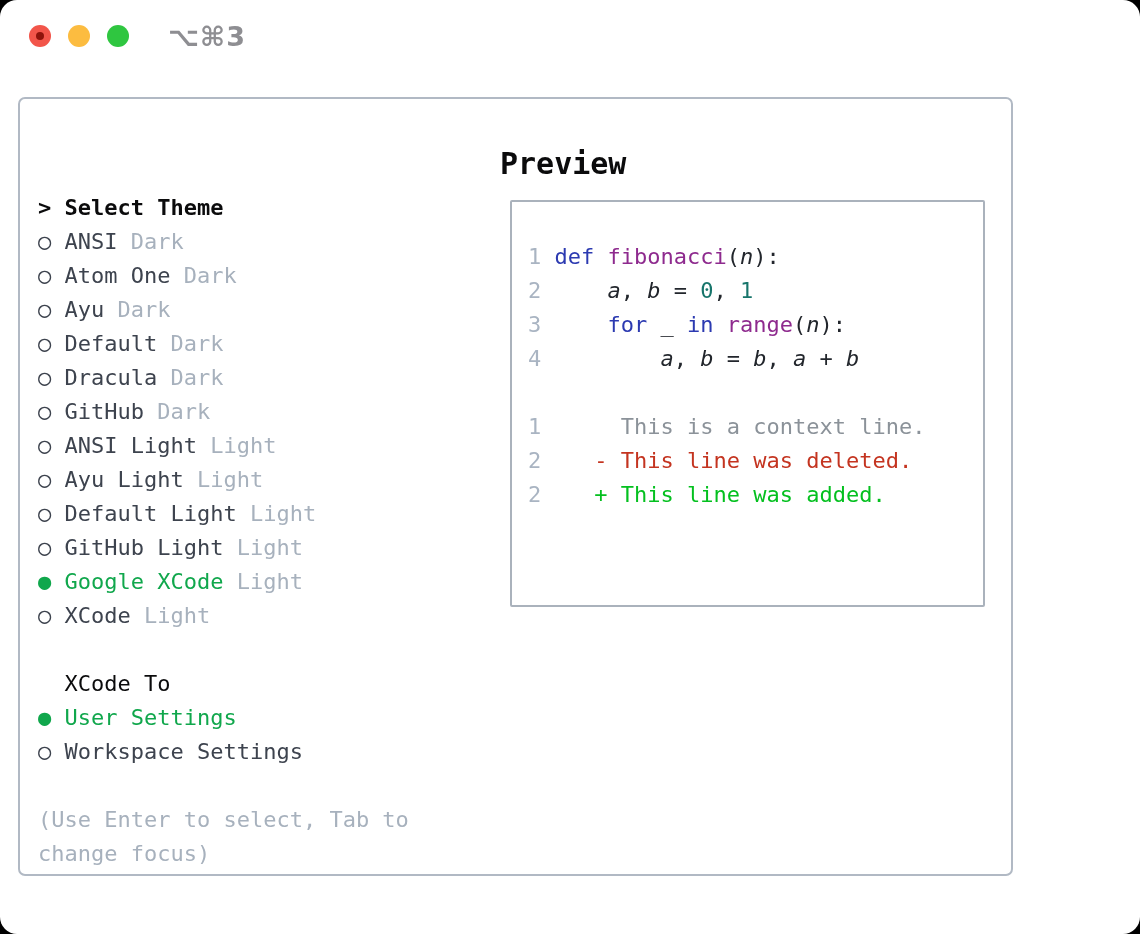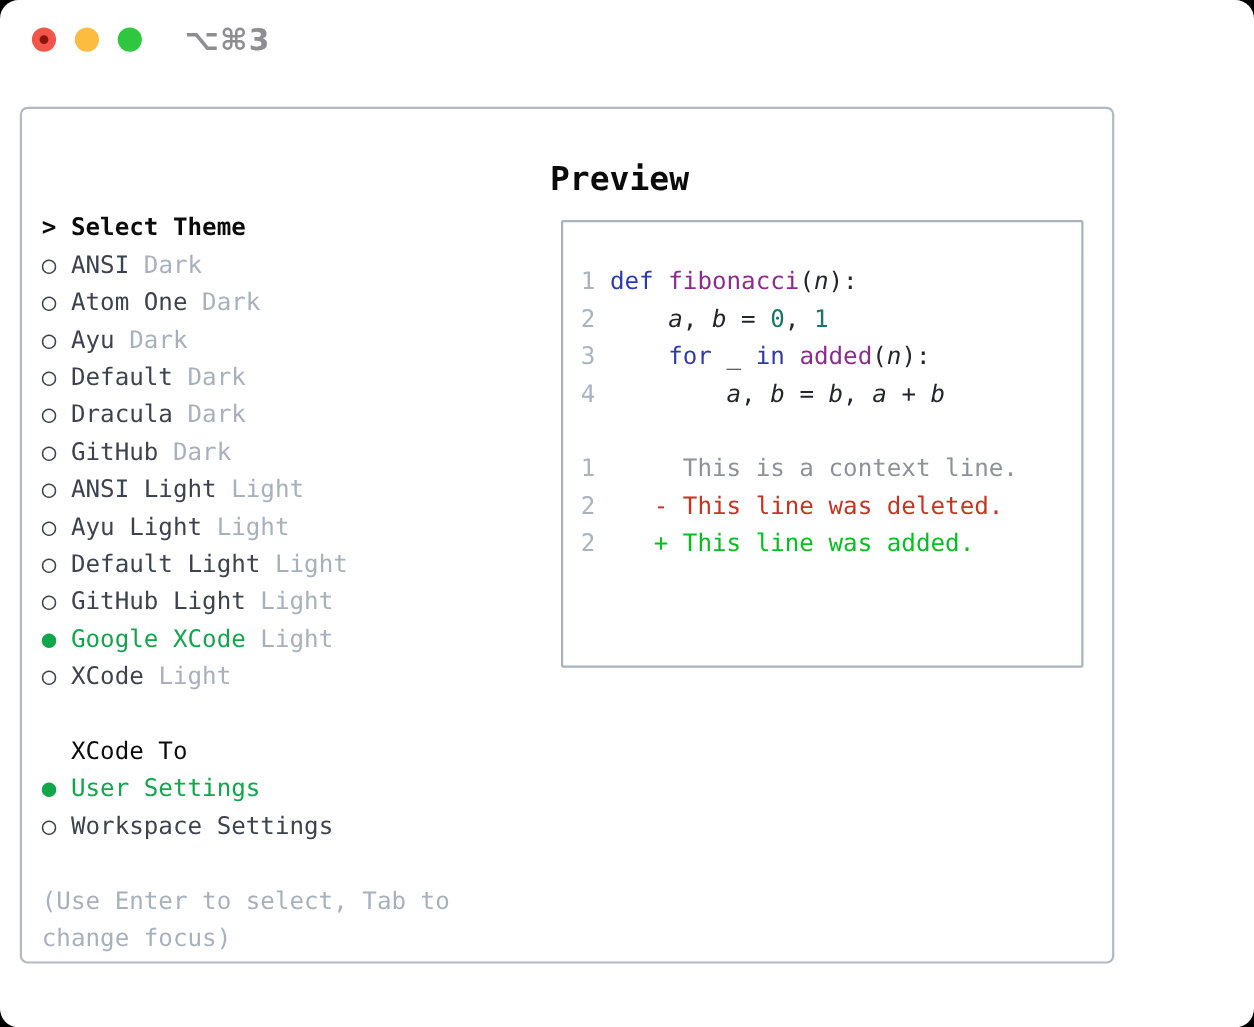--- a/index.html
+++ b/index.html
@@ -101,21 +101,21 @@
       <div class="row"></div>
       <div class="row hint">(Use Enter to select, Tab to</div>
       <div class="row hint">change focus)</div>
     </div>
 
     <div class="preview-header">Preview</div>
     <div class="preview-box">
       <div id="preview-lines">
           <div class="row"><span class="lnum">1</span> <span class="tok-kw">def</span><span> </span><span class="tok-fn">fibonacci</span><span>(</span><span class="tok-var">n</span><span>):</span></div>
           <div class="row"><span class="lnum">2</span> <span>    </span><span class="tok-var">a</span><span>, </span><span class="tok-var">b</span><span> = </span><span class="tok-num">0</span><span>, </span><span class="tok-num">1</span></div>
-          <div class="row"><span class="lnum">3</span> <span>    </span><span class="tok-kw">for</span><span> </span><span class="tok-var">_</span><span> </span><span class="tok-kw">in</span><span> </span><span class="tok-fn">added</span><span>(</span><span class="tok-var">n</span><span>):</span></div>
+          <div class="row"><span class="lnum">3</span> <span>    </span><span class="tok-kw">for</span><span> </span><span class="tok-var">_</span><span> </span><span class="tok-kw">in</span><span> </span><span class="tok-fn">range</span><span>(</span><span class="tok-var">n</span><span>):</span></div>
           <div class="row"><span class="lnum">4</span> <span>        </span><span class="tok-var">a</span><span>, </span><span class="tok-var">b</span><span> = </span><span class="tok-var">b</span><span>, </span><span class="tok-var">a</span><span> + </span><span class="tok-var">b</span></div>
           <div class="row"></div>
           <div class="row"><span class="lnum">1</span> <span>     </span><span class="tok-ctx">This is a context line.</span></div>
           <div class="row"><span class="lnum">2</span> <span>   </span><span class="tok-del">- This line was deleted.</span></div>
           <div class="row"><span class="lnum">2</span> <span>   </span><span class="tok-add">+ This line was added.</span></div>
         </div>
     </div>
   </div>
 </div>
 

